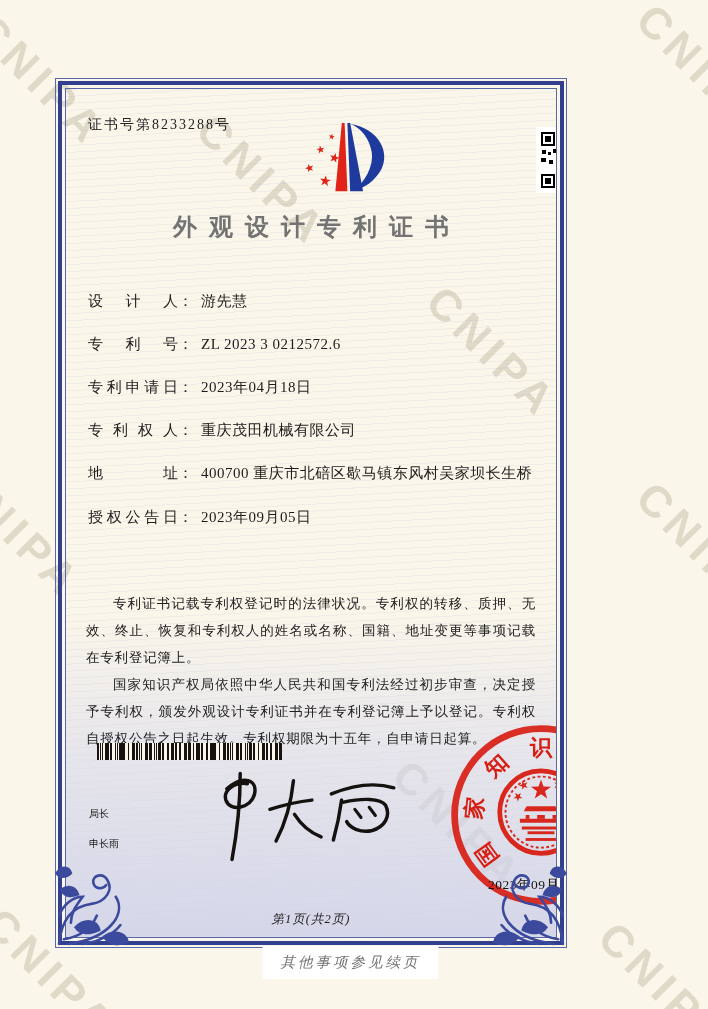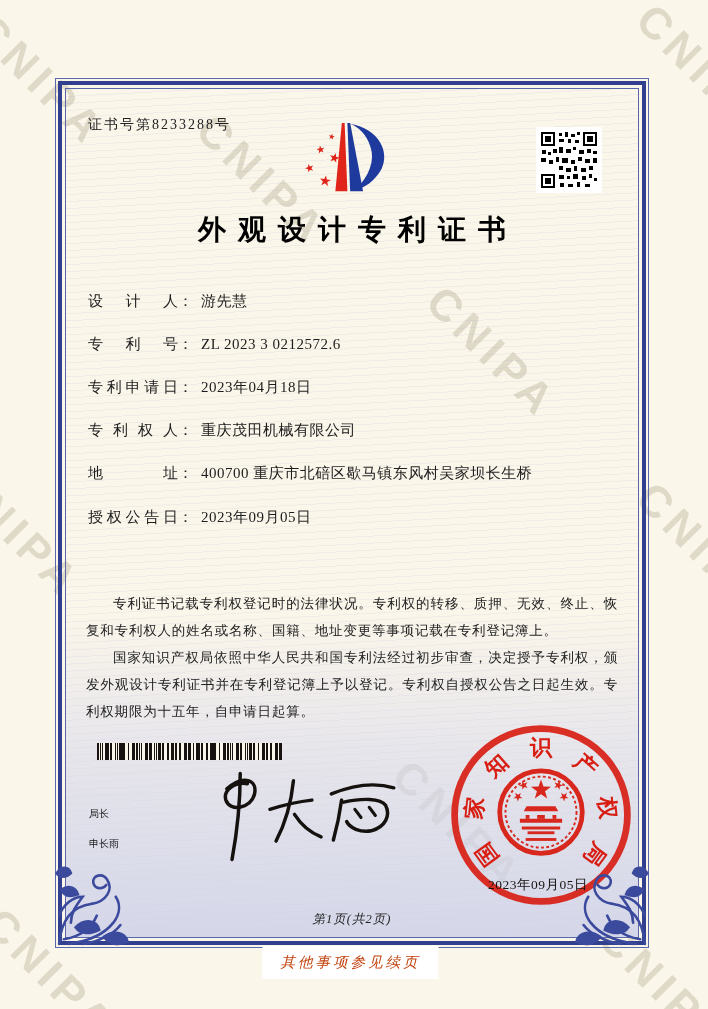--- a/index.html
+++ b/index.html
@@ -20,21 +20,21 @@
     font-size:44px;
     letter-spacing:6px;
     color:rgba(168,158,132,0.33);
     transform:translate(-50%,-50%) rotate(45deg);
     white-space:nowrap;
     z-index:1;
     user-select:none;
   }
   
   .frame {
-    position:absolute; left:55px; top:78px; width:594px; height:870px;
+    position:absolute; left:55px; top:78px; width:512px; height:870px;
     border:1px solid #5a67ab;
     padding:2px;
     z-index:2;
   }
   .frame-mid { width:100%; height:100%; border:4px solid #323f8e; padding:3px; }
   .frame-in  { width:100%; height:100%; border:1px solid #5a67ab; position:relative; overflow:hidden; }
   
   .frame-in::before {
     content:""; position:absolute; inset:0; z-index:0; pointer-events:none;
     background:
@@ -44,22 +44,22 @@
   .content { position:absolute; inset:0; z-index:1; }
 
   .cert-no { position:absolute; left:22px; top:27px; font-size:14px; letter-spacing:2px; color:#222; }
 
   .logo { position:absolute; left:226px; top:22px; width:120px; height:94px; }
 
   .qr-box { position:absolute; left:470px; top:38px; width:66px; height:66px; background:#fff; padding:3px; }
 
   .title {
     position:absolute; left:0; right:0; top:122px;
-    text-align:center; font-size:28px; font-weight:bold;
-    letter-spacing:12px; text-indent:12px; color:#000000;
+    text-align:center; font-size:24px; font-weight:bold;
+    letter-spacing:12px; text-indent:12px; color:#737373;
   }
 
   .fields { position:absolute; left:22px; right:18px; top:203px; font-size:15px; }
   .frow { margin-bottom:23px; height:20px; white-space:nowrap; }
   .flab { display:inline-block; width:90px; text-align:justify; text-align-last:justify; vertical-align:bottom; }
   .fcolon { display:inline-block; margin-right:8px; }
   .fval { letter-spacing:0.5px; }
   .frow-double { display:flex; gap:46px;align-items:flex-end; }
 
   .paras { position:absolute; left:20px; right:20px; top:501px; font-size:13.5px; line-height:27px; text-align:justify; color:#222; }
@@ -82,21 +82,21 @@
 
   .flourish { position:absolute; width:118px; height:118px; z-index:3; }
   .flourish.bl { left:-4px; bottom:-4px; }
   .flourish.br { right:-4px; bottom:-4px; transform:scaleX(-1); }
 
   .page-note { position:absolute; left:0; right:0; top:822px; text-align:center; font-size:12.5px; color:#222; letter-spacing:1px;font-style:italic; }
 
   .footer-note {
     position:absolute; left:50%; top:946px; transform:translateX(-52%);
     background:#fff; padding:7px 18px; z-index:4;
-    font-size:14.5px; letter-spacing:3px; color:#c2410c;
+    font-size:14.5px; letter-spacing:3px; color:#737373;
     font-style:italic;
   }
 </style>
 </head>
 <body>
 
 <div>
   <span class="wm" style="left:40px;  top:80px;">CNIPA</span>
   <span class="wm" style="left:262px; top:180px;">CNIPA</span>
   <span class="wm" style="left:702px; top:70px;">CNIPA</span>

